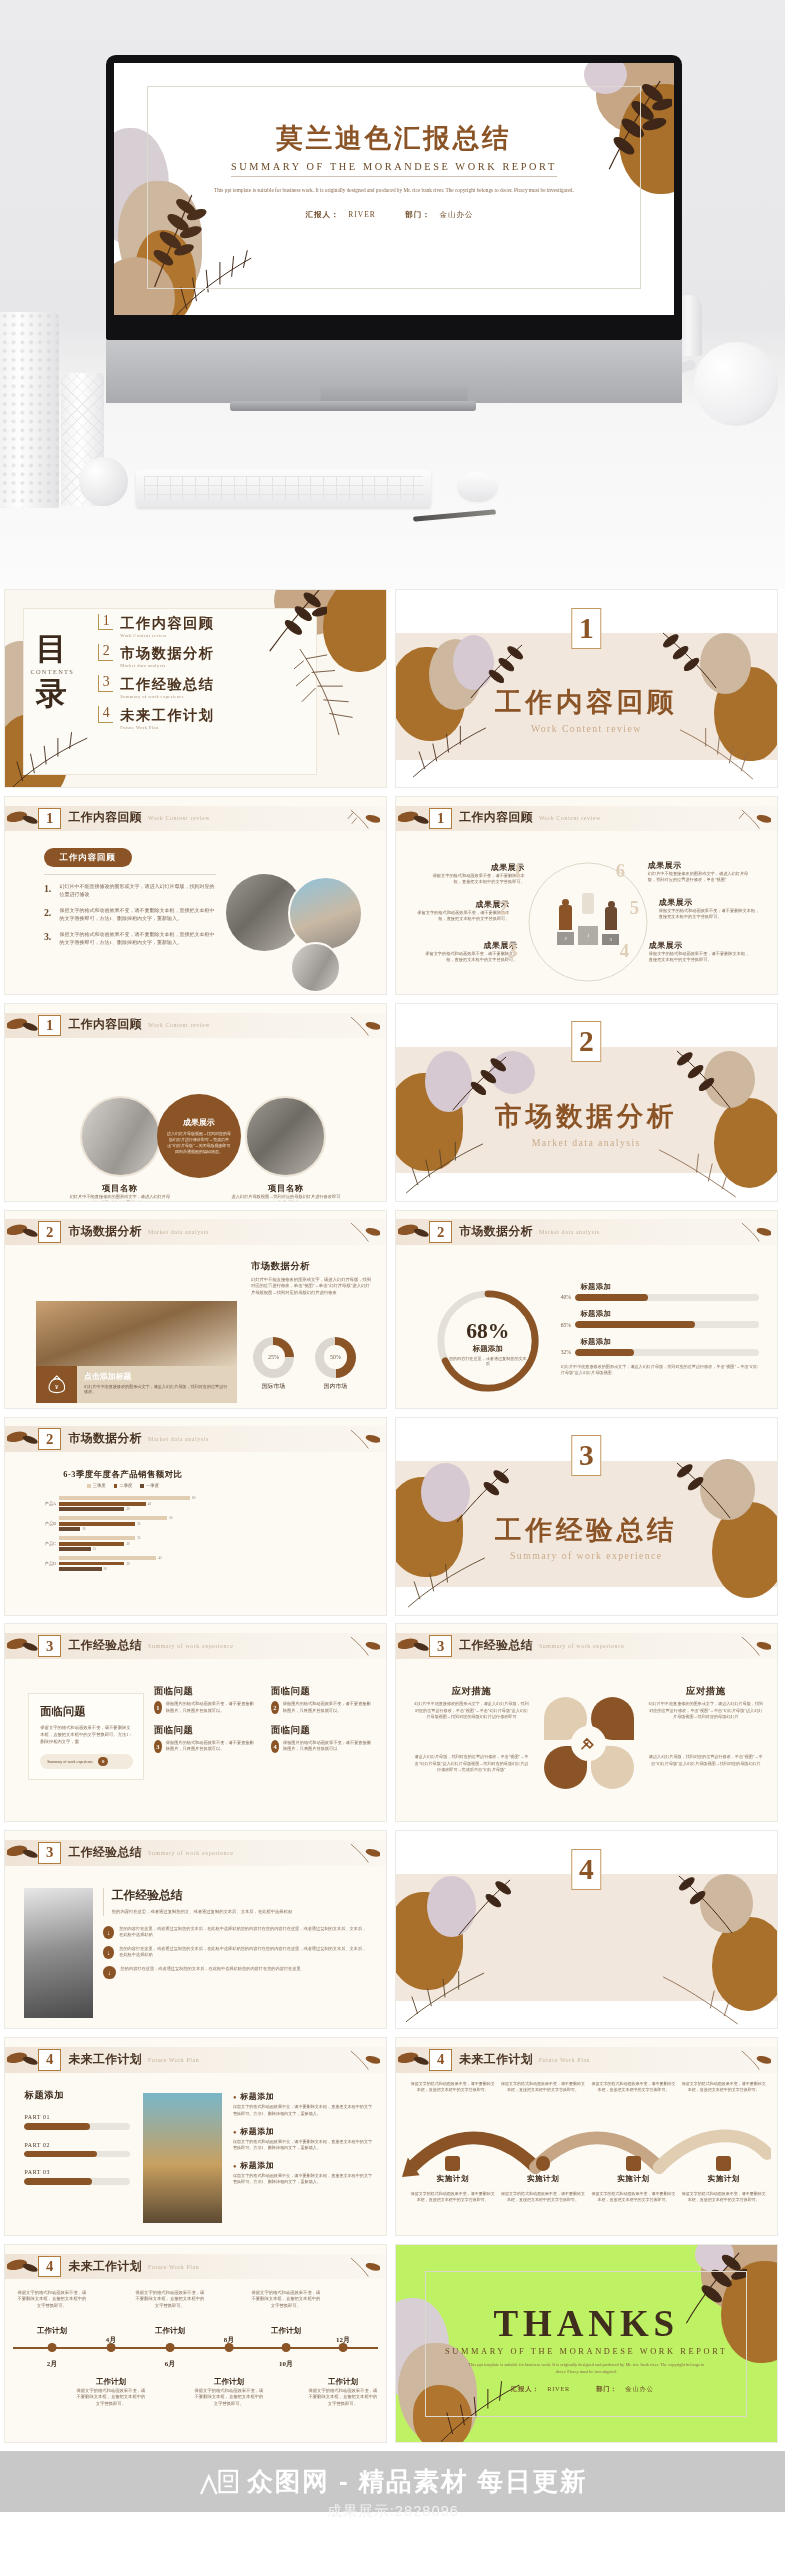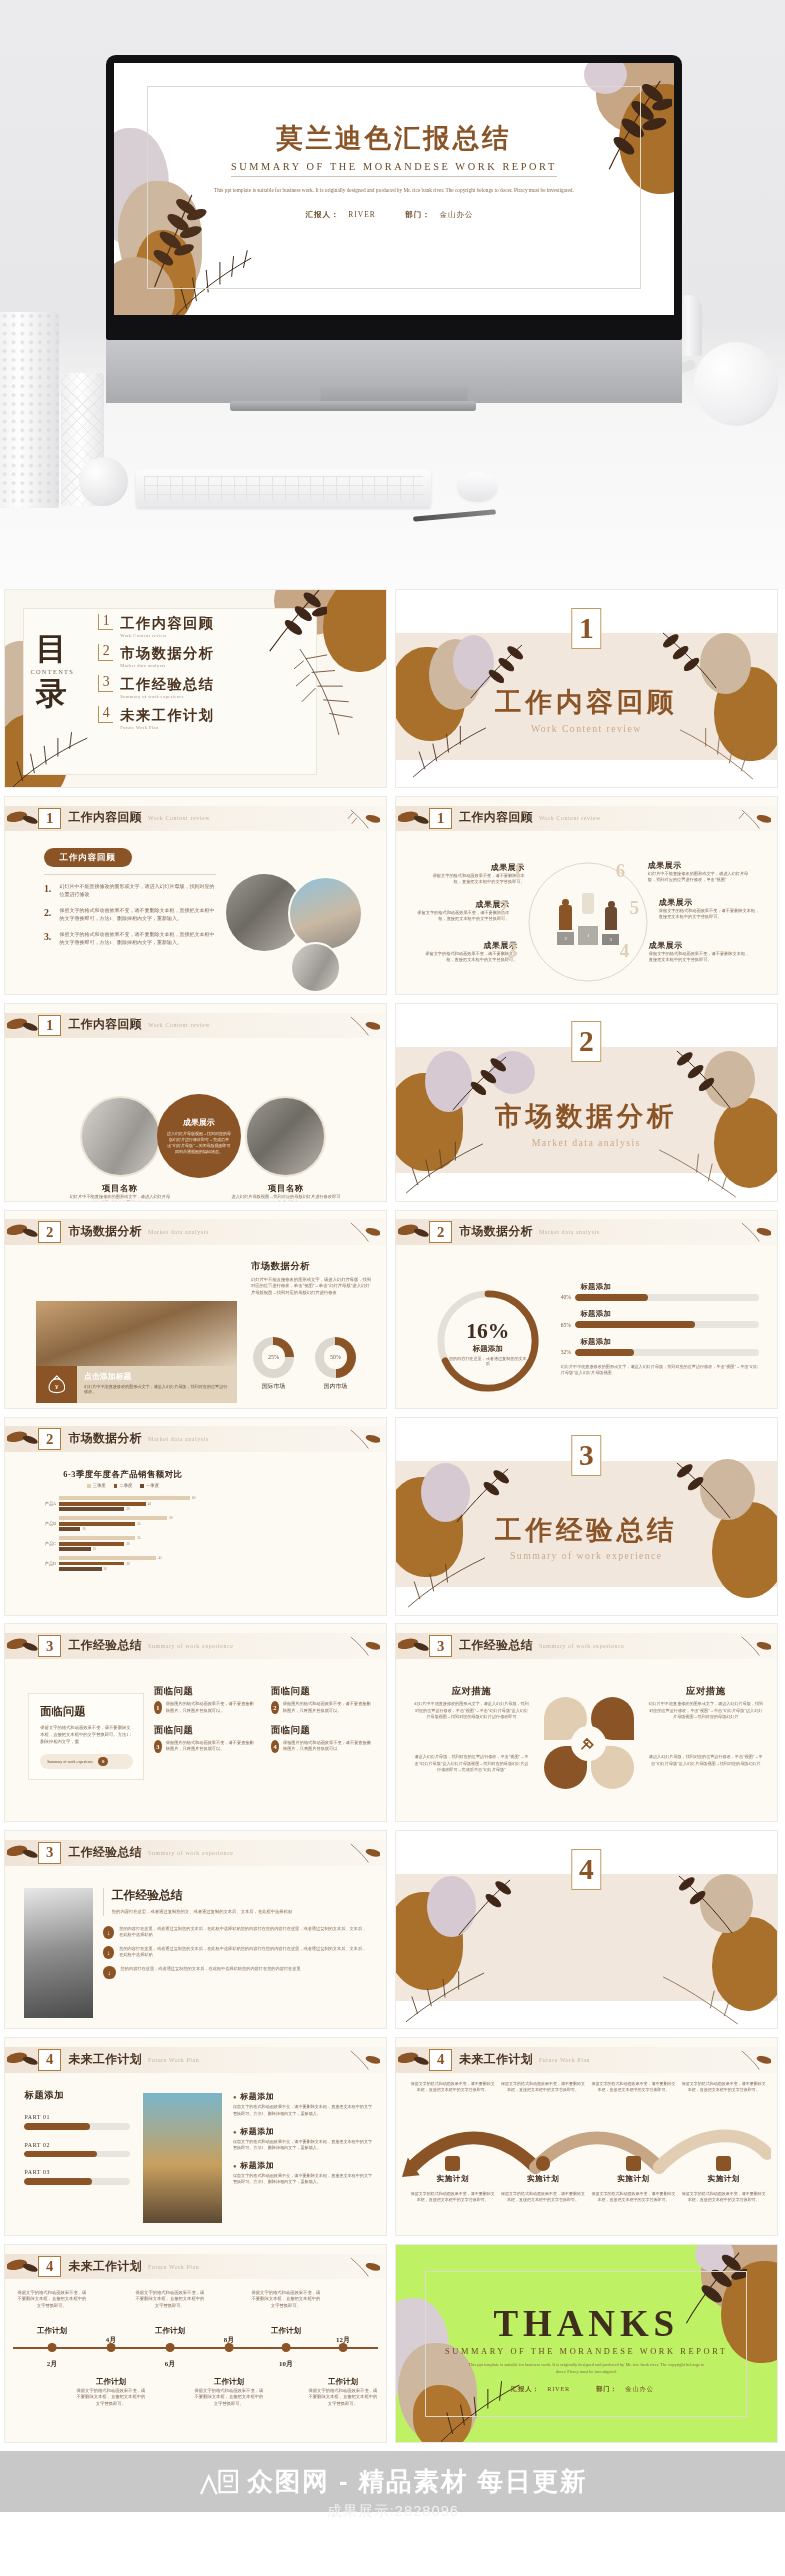--- a/index.html
+++ b/index.html
@@ -653,21 +653,21 @@
             </g>
           <ellipse cx="27" cy="12" rx="8" ry="3.6" fill="#8a5426" transform="rotate(14 27 12)"></ellipse>
           </svg>
       </div>
       <div style="position:absolute;left:37px;top:75px;width:110px;height:110px;">
         <svg width="110" height="110" viewBox="0 0 112 112">
           <circle cx="56" cy="56" r="48" fill="none" stroke="#e4e0d8" stroke-width="7"></circle>
           <circle cx="56" cy="56" r="48" fill="none" stroke="#8a5426" stroke-width="7" stroke-dasharray="205 302" stroke-linecap="round" transform="rotate(-90 56 56)"></circle>
         </svg>
         <div style="position:absolute;left:0;right:0;top:33px;text-align:center;">
-          <div style="font-size:21.6px;font-weight:bold;color:#3f2d1d;">16%</div>
+          <div style="font-size:21.6px;font-weight:bold;color:#3f2d1d;">68%</div>
           <div style="font-size:7.5px;font-weight:bold;color:#4a3523;">标题添加</div>
           <div style="font-size:4.1px;color:#7d6651;margin-top:2px;padding:0 15.7px;">您的内容打在这里，或者通过复制您的文本后</div>
         </div>
       </div>
       <div style="position:absolute;left:165px;top:71px;right:17.7px;">
         <div style="margin-bottom:8.8px;">
           <div class="bar-ttl" style="margin-left:19.6px;">标题添加</div>
           <div style="display:flex;align-items:center;gap:3.9px;margin-top:2px;">
             <span class="bar-lbl">40%</span>
             <div class="bar-track" style="flex:1;">

